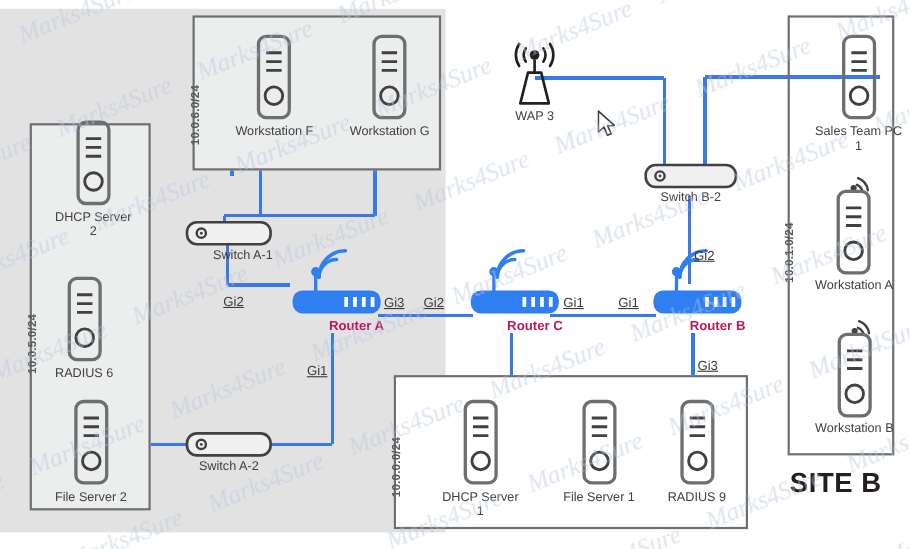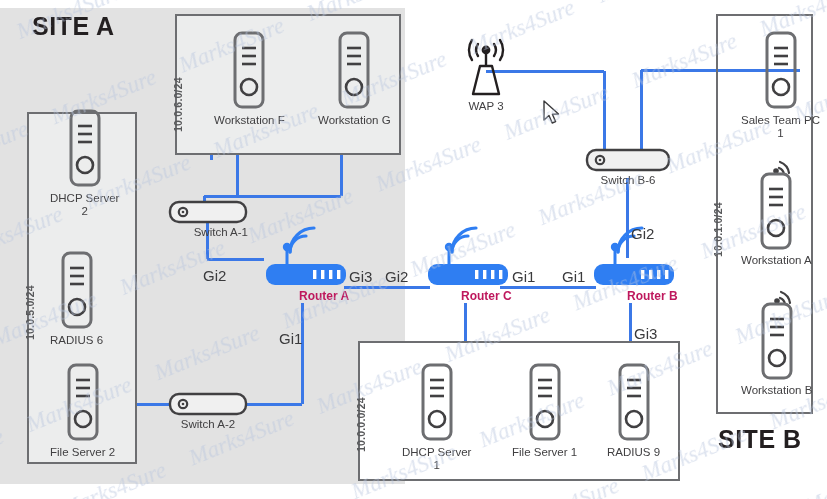--- a/index.html
+++ b/index.html
@@ -87,23 +87,24 @@
     font-weight: bold;
     font-size: 12px;
     margin-left: 37px;
   }
   .node svg { display: block; }
 
   
   .port {
     position: absolute;
     z-index: 6;
-    font-size: 15px;
+    font-size: 12px;
     color: #3a3a3c;
     white-space: nowrap;
+    text-decoration: underline;
   }
 
   
   #cursor { position: absolute; z-index: 40; }
 </style>
 </head>
 <body>
 
 <div id="stage">
 
@@ -166,21 +167,20 @@
 
   <div class="group-box fill-white" style="left:358px; top:341px; width:322px; height:140px;"></div>
 
   <div class="group-box fill-none" style="left:716px; top:14px; width:97px; height:400px;"></div>
 
   <div class="vlabel" style="left:172px; top:132px;">10.0.6.0/24</div>
   <div class="vlabel" style="left:24px; top:340px;">10.0.5.0/24</div>
   <div class="vlabel" style="left:355px; top:452px;">10.0.0.0/24</div>
   <div class="vlabel" style="left:712px; top:257px;">10.0.1.0/24</div>
 
-  <div class="site-title" style="left:32px; top:12px;">SITE A</div>
   <div class="site-title" style="left:718px; top:425px;">SITE B</div>
 
   <div class="node" style="left:50px; top:108px;">
     <svg width="46" height="82" viewBox="0 0 46 82">
       <rect x="9" y="3" width="28" height="74" rx="7" ry="7" fill="none" stroke="#6d6e71" stroke-width="3"></rect>
       <line x1="16" y1="18" x2="30" y2="18" stroke="#414042" stroke-width="2.6"></line>
       <line x1="16" y1="26" x2="30" y2="26" stroke="#414042" stroke-width="2.6"></line>
       <line x1="16" y1="34" x2="30" y2="34" stroke="#414042" stroke-width="2.6"></line>
       <circle cx="23" cy="57" r="8" fill="none" stroke="#414042" stroke-width="2.6"></circle>
     </svg>
@@ -323,21 +323,21 @@
     </svg>
     <div class="cap">WAP 3</div>
   </div>
 
   <div class="node" style="left:585px; top:148px;">
     <svg width="86" height="24" viewBox="0 0 86 24">
       <rect x="2" y="2" width="82" height="20" rx="9" ry="9" fill="#f0f0f0" stroke="#414042" stroke-width="2.4"></rect>
       <circle cx="15" cy="12" r="4.2" fill="none" stroke="#414042" stroke-width="2.2"></circle>
       <circle cx="15" cy="12" r="1.3" fill="#414042"></circle>
     </svg>
-    <div class="cap">Switch B-6</div>
+    <div class="cap">Switch B-2</div>
   </div>
 
   <div class="node" style="left:741px; top:30px;">
     <svg width="46" height="82" viewBox="0 0 46 82">
       <rect x="9" y="3" width="28" height="74" rx="7" ry="7" fill="none" stroke="#6d6e71" stroke-width="3"></rect>
       <line x1="16" y1="18" x2="30" y2="18" stroke="#414042" stroke-width="2.6"></line>
       <line x1="16" y1="26" x2="30" y2="26" stroke="#414042" stroke-width="2.6"></line>
       <line x1="16" y1="34" x2="30" y2="34" stroke="#414042" stroke-width="2.6"></line>
       <circle cx="23" cy="57" r="8" fill="none" stroke="#414042" stroke-width="2.6"></circle>
     </svg>

